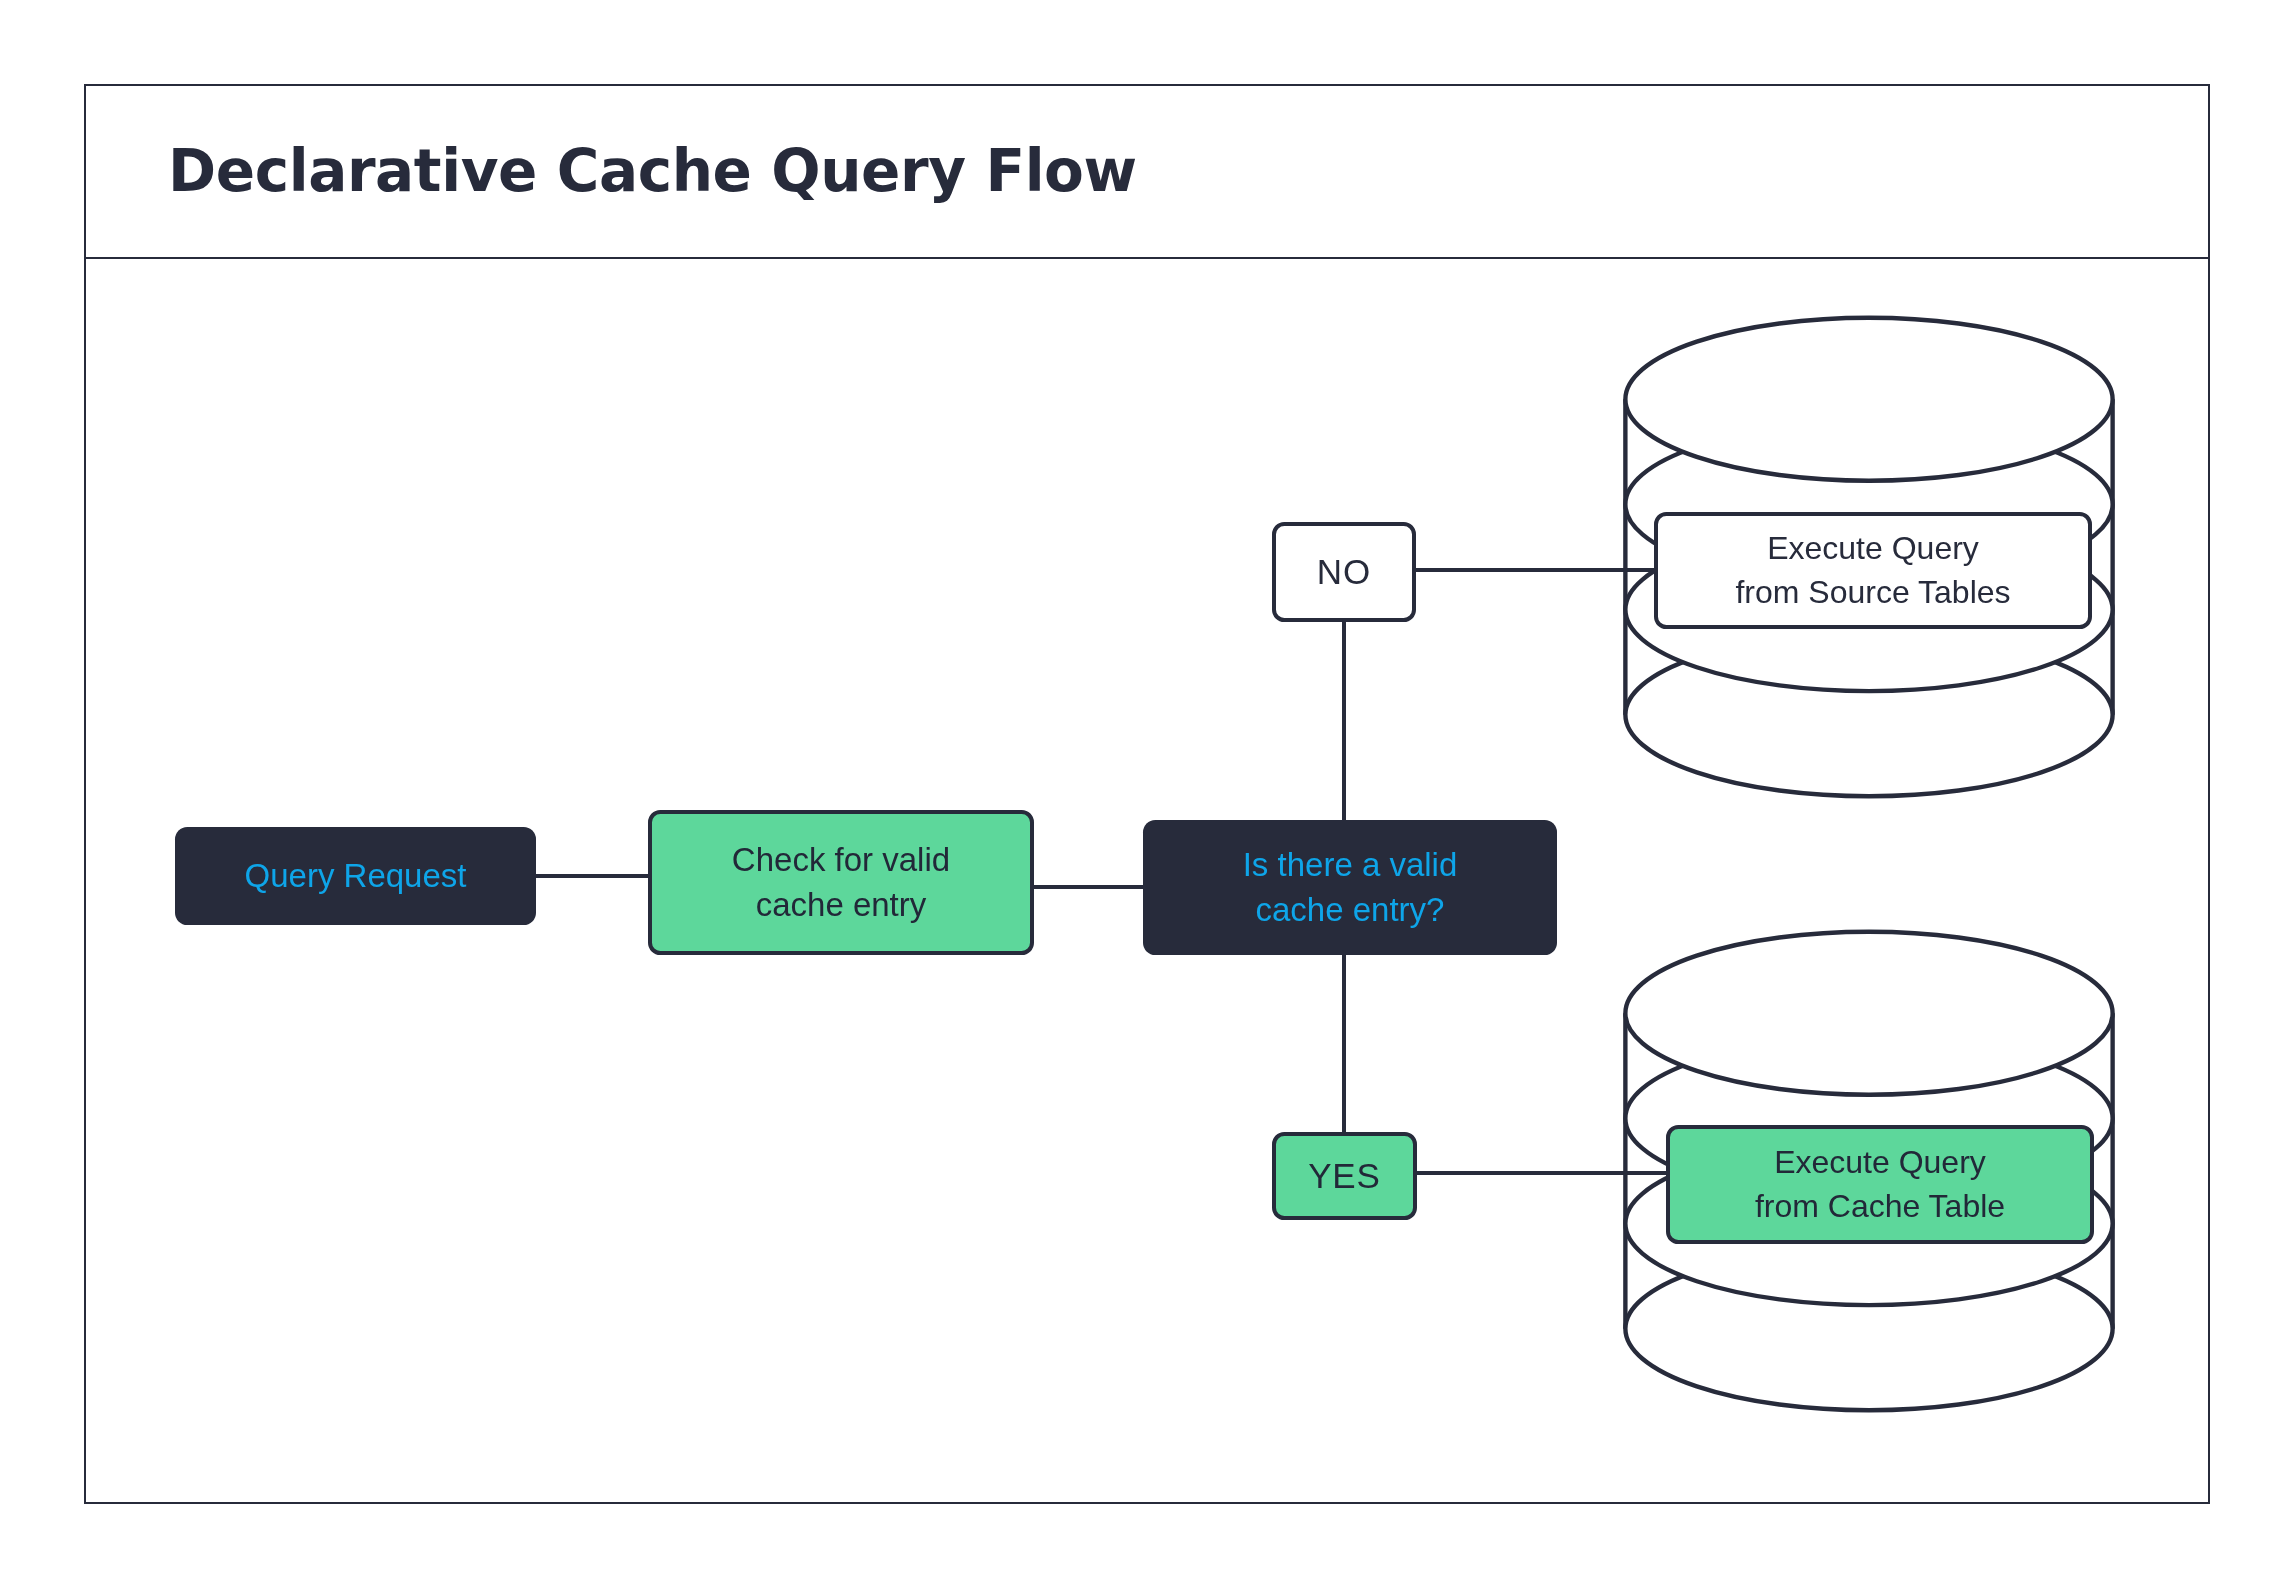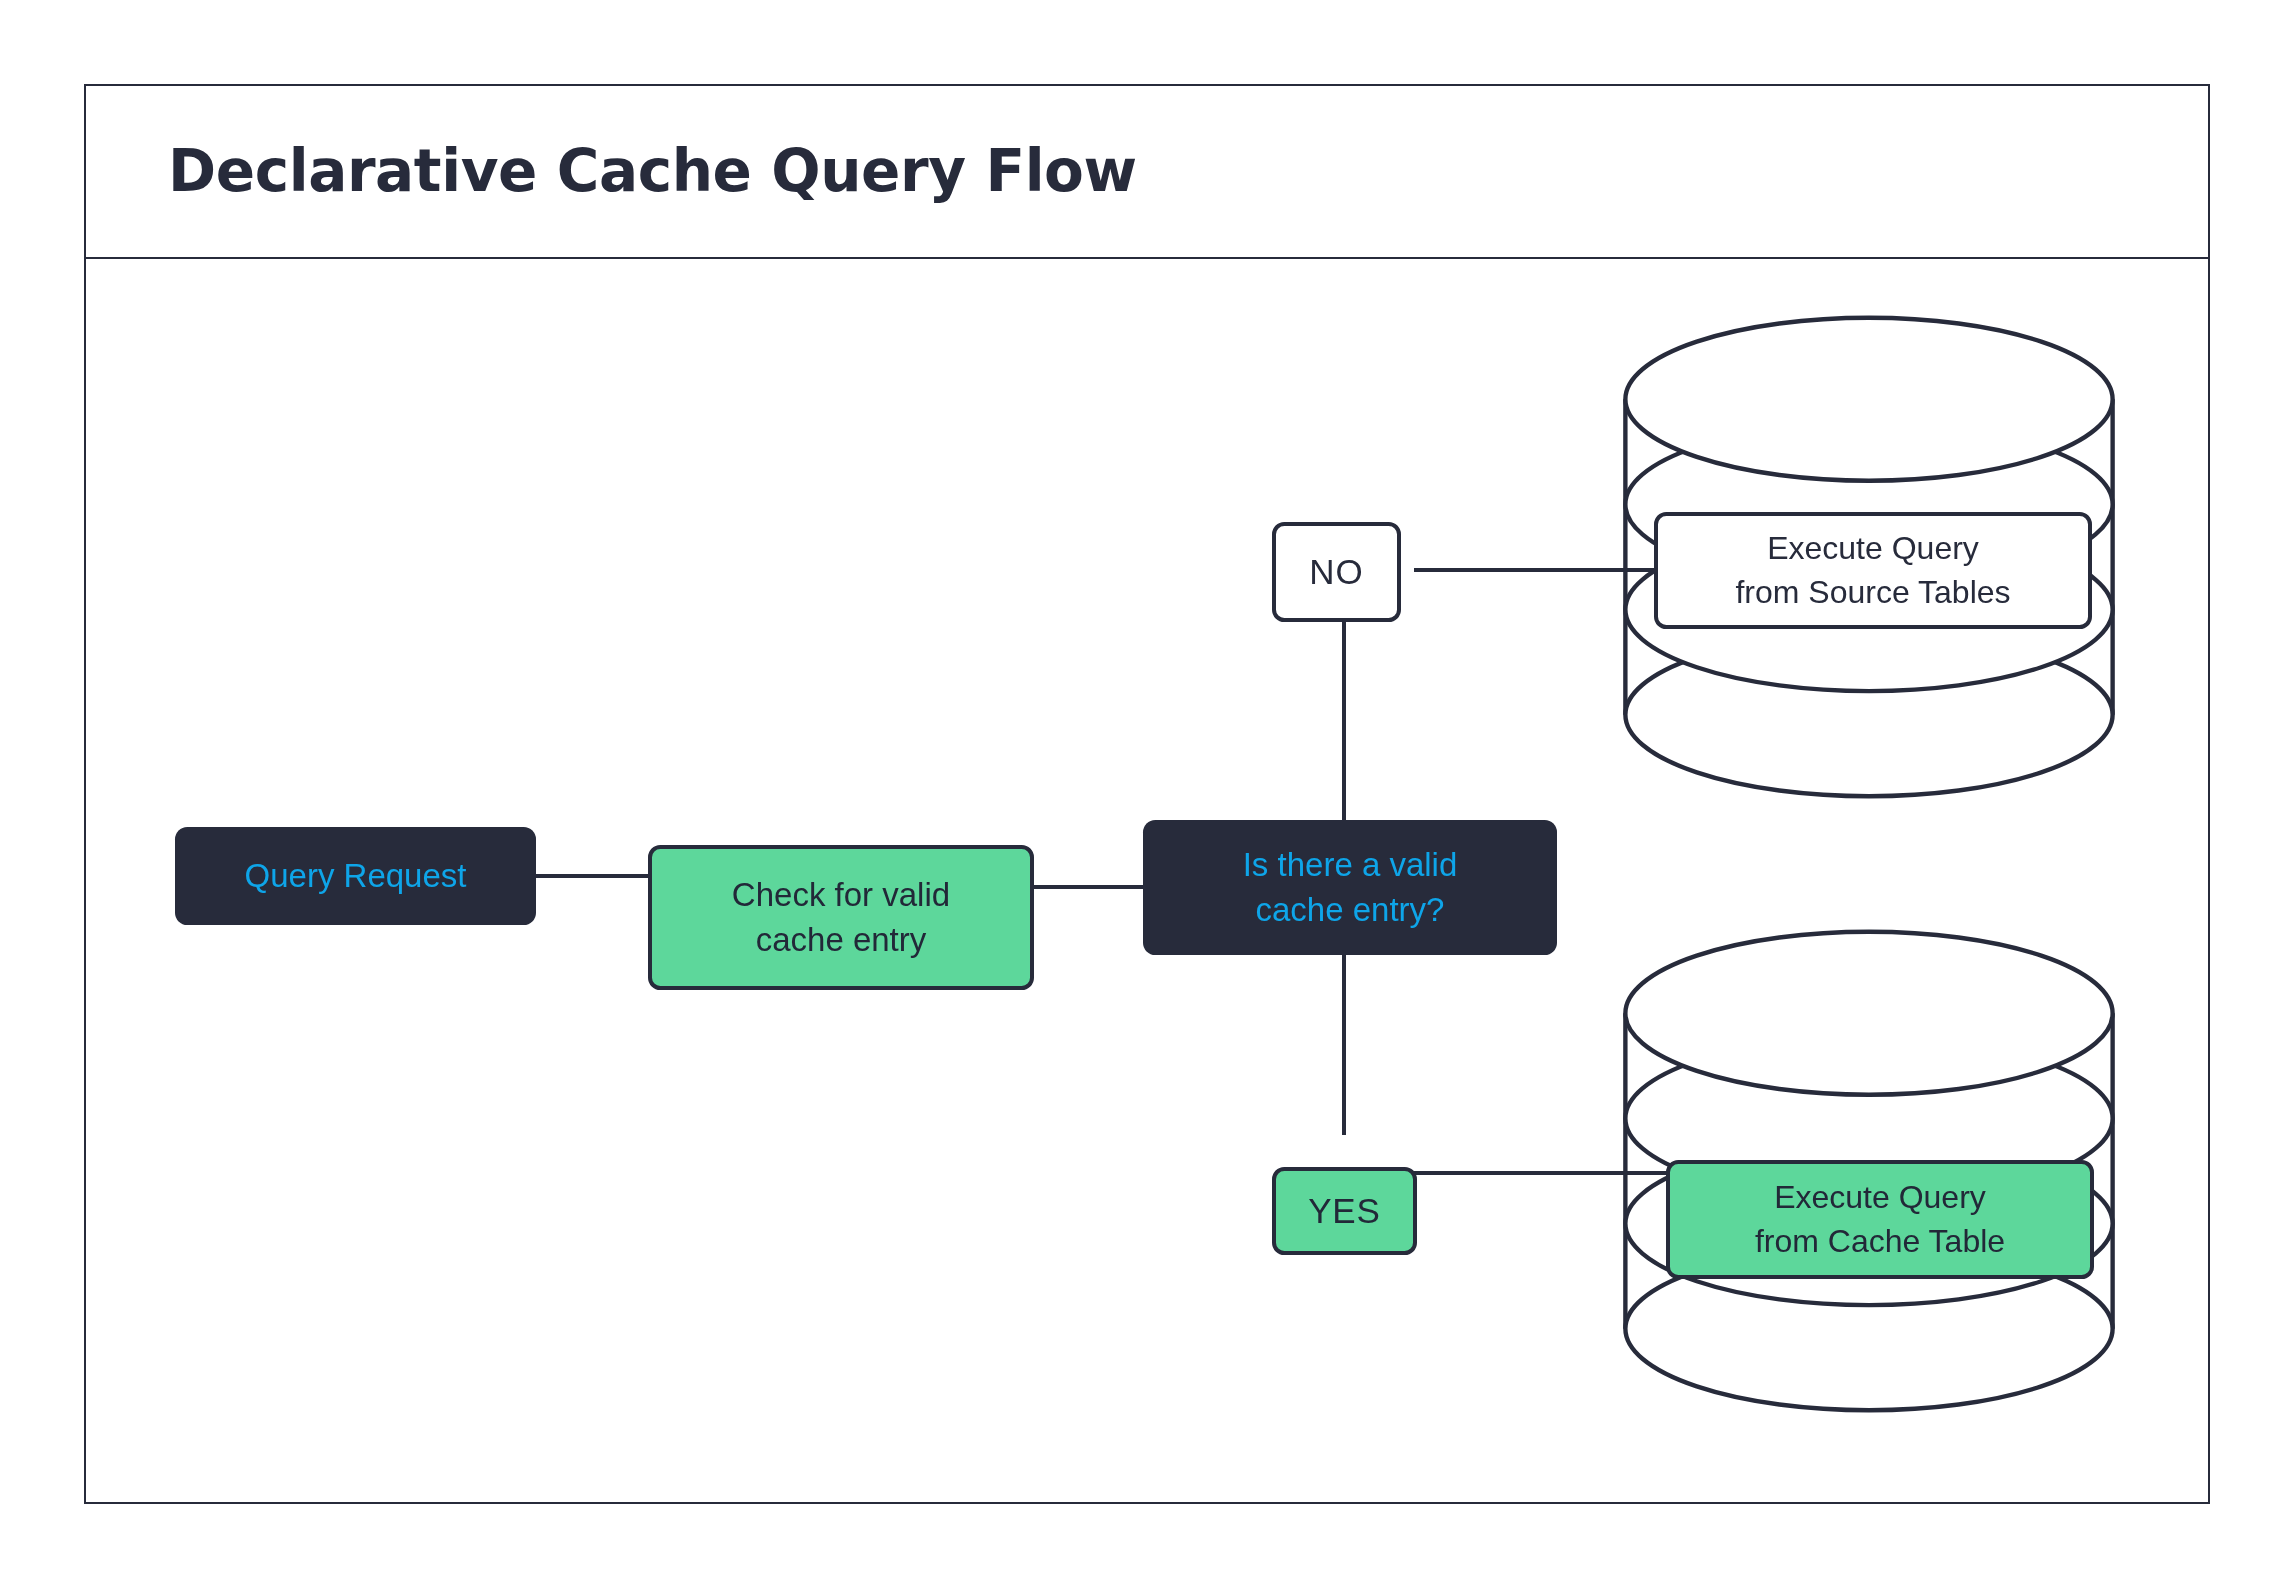--- a/index.html
+++ b/index.html
@@ -64,21 +64,20 @@
   .node.dark {
     background: #272b3b;
     color: #0ea5e9;
     border-radius: 12.3px;
   }
   .node.green {
     background: #5dd79b;
     color: #222838;
     border: 4.4px solid #272b3b;
     border-radius: 12.3px;
-    margin-top: 35px;
   }
   .node.white {
     background: #ffffff;
     color: #272b3b;
     border: 4.4px solid #272b3b;
     border-radius: 12.3px;
   }
   .node.label-plain {
     font-family: "Liberation Sans", sans-serif;
     font-size: 35px;
@@ -91,21 +90,21 @@
   }
   #node-check-cache {
     left: 648px; top: 810px; width: 386px; height: 145px;
     font-size: 33px;
   }
   #node-decision {
     left: 1143px; top: 820px; width: 414px; height: 135px;
     font-size: 33px;
   }
   #node-no {
-    left: 1272px; top: 522px; width: 129px; height: 100px;
+    left: 1272px; top: 522px; width: 144px; height: 100px;
   }
   #node-yes {
     left: 1272px; top: 1132px; width: 145px; height: 88px;
   }
   #node-source-label {
     left: 1654px; top: 512px; width: 438px; height: 117px;
     font-size: 32px;
     z-index: 8;
   }
   #node-cache-label {

